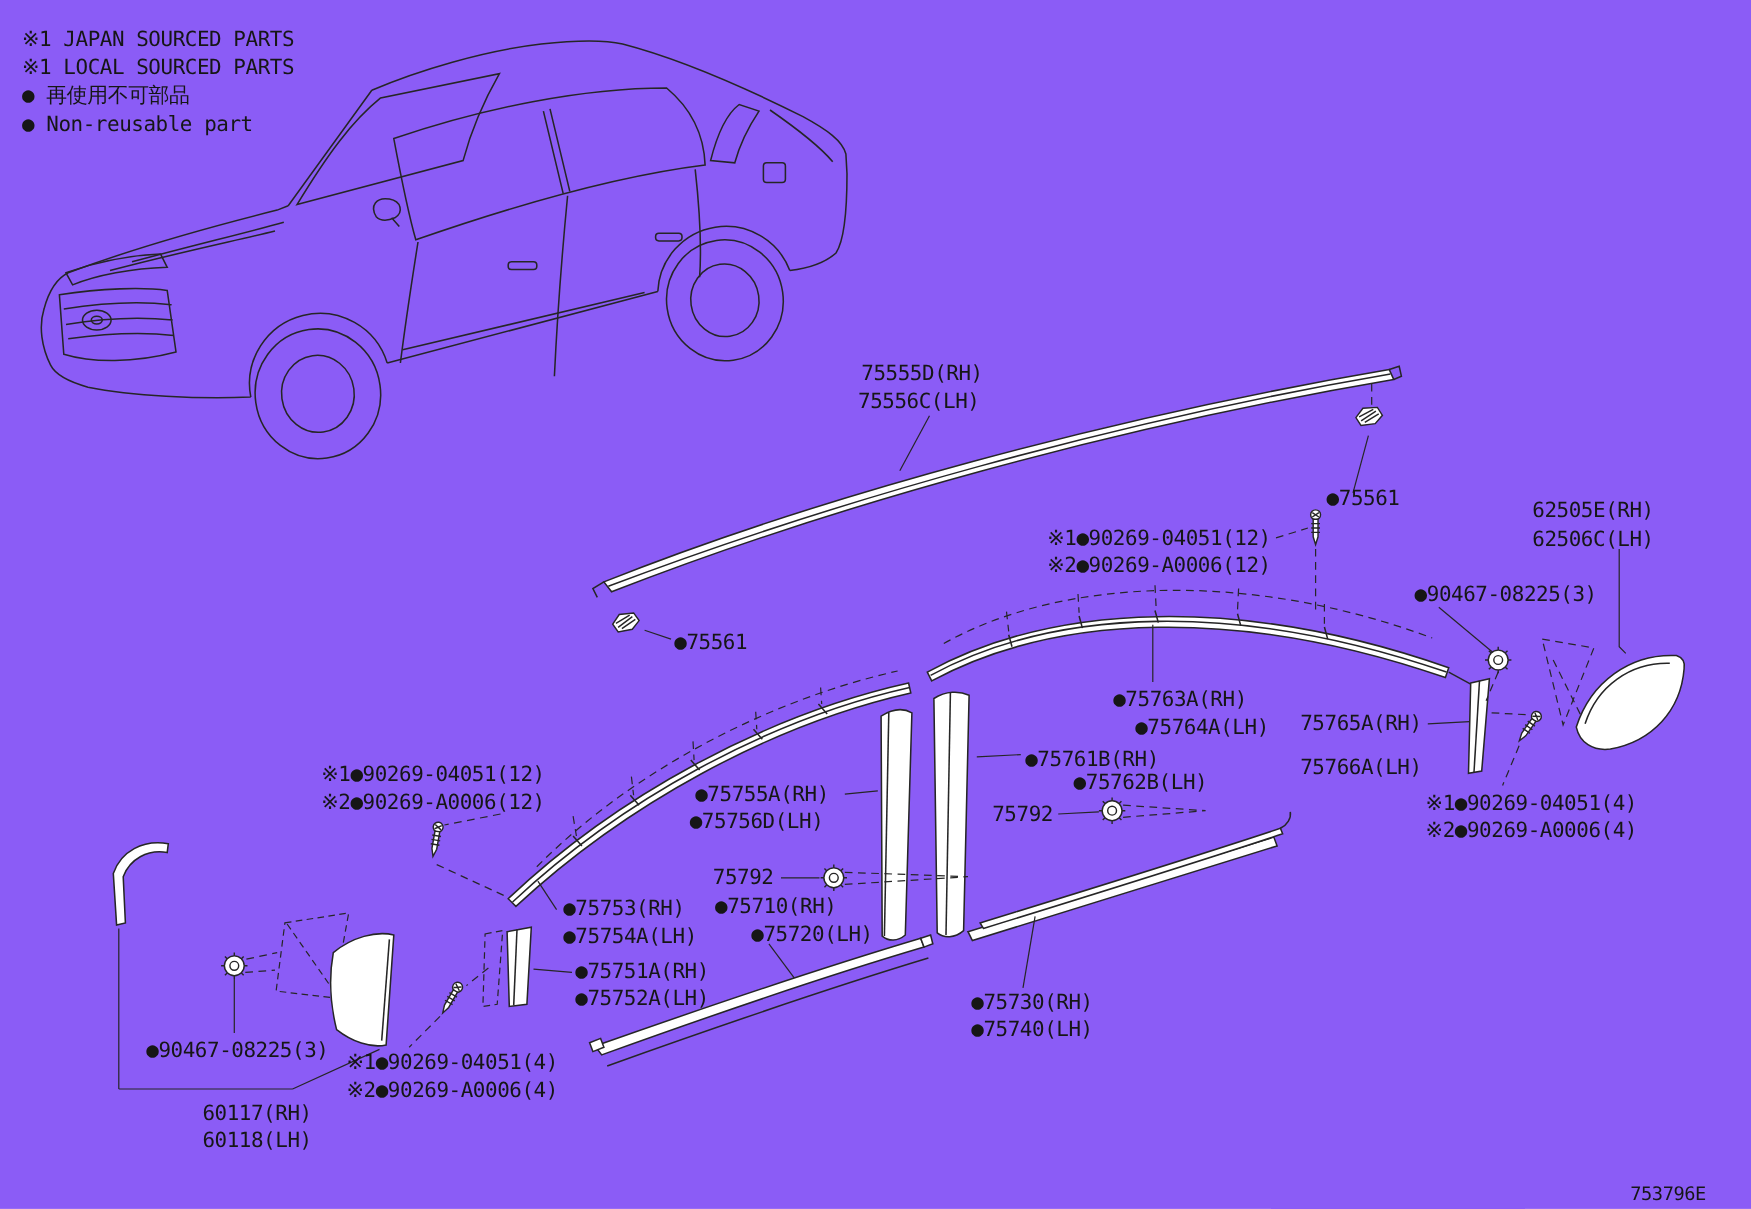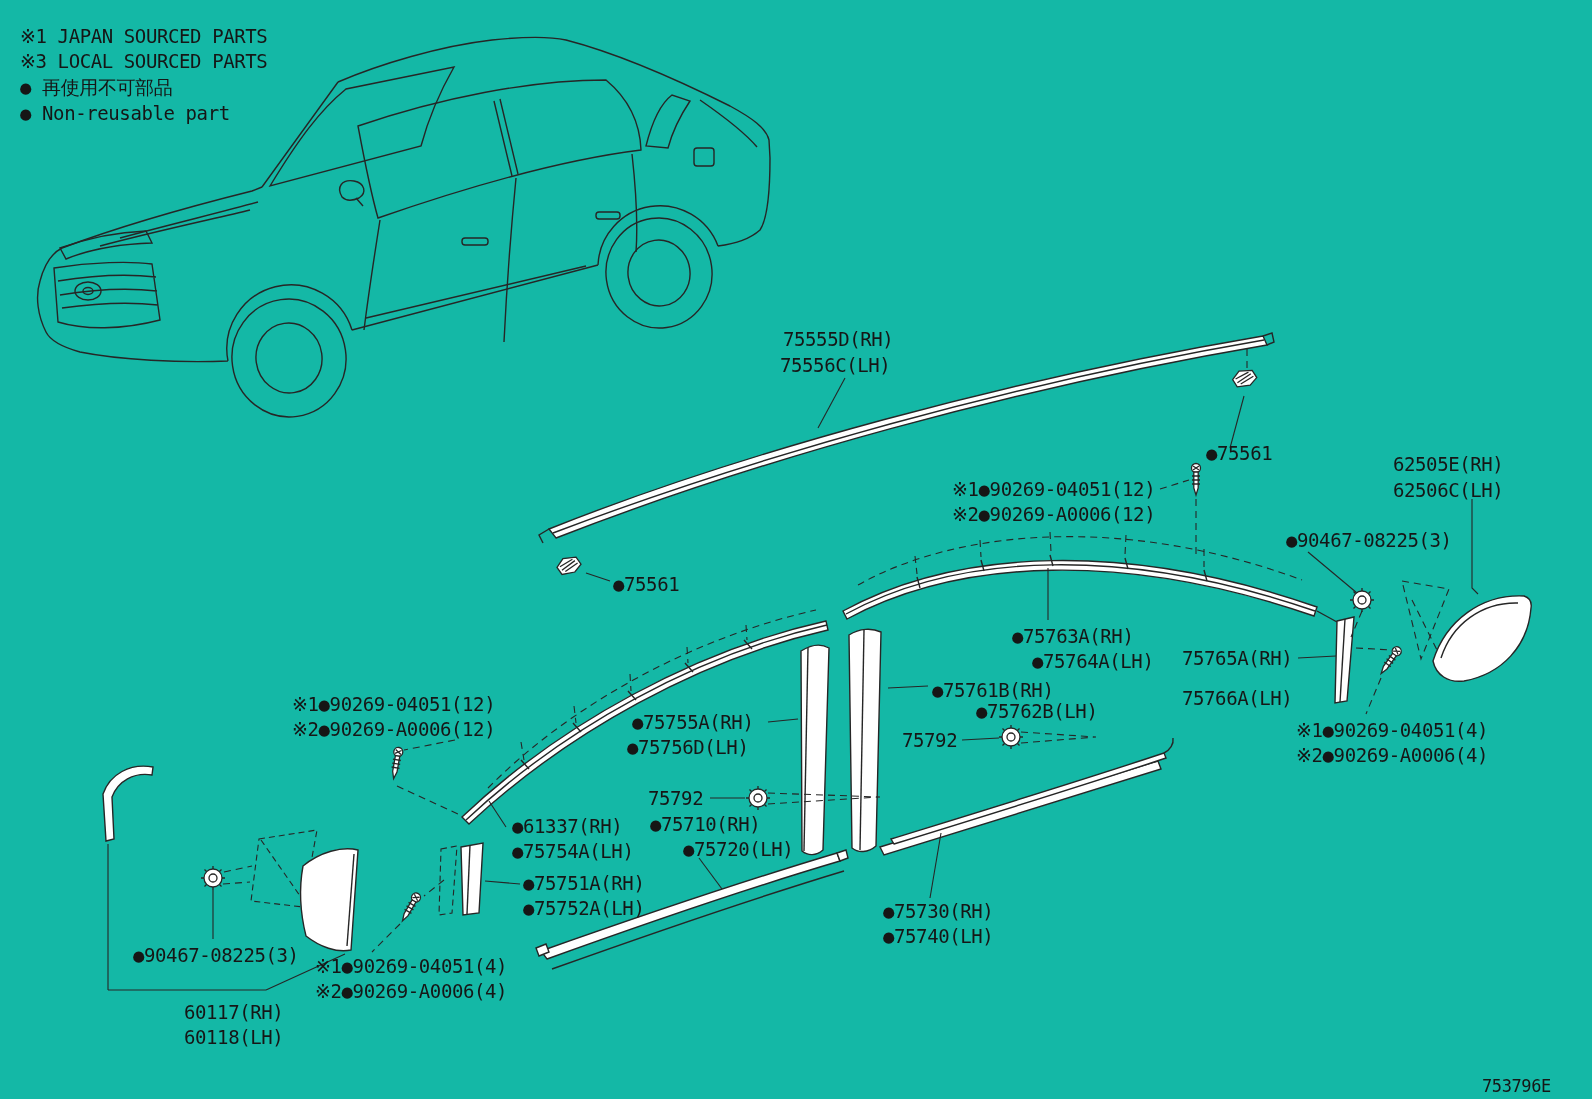--- a/index.html
+++ b/index.html
@@ -1,16 +1,16 @@
 <!DOCTYPE html>
 <html><head>
 <meta charset="utf-8">
 <style>
   html,body{margin:0;padding:0;background:#fff;}
-  .stage{position:relative;width:1592px;height:1099px;background:#14b8a6;overflow:hidden;
+  .stage{position:relative;width:1592px;height:1099px;background:#8b5cf6;overflow:hidden;
          font-family:"DejaVu Sans Mono","DejaVu Sans",monospace;}
   .artwork{position:absolute;left:0;top:0;}
   .callout{position:absolute;font-size:19px;line-height:24px;color:#161616;
            letter-spacing:-0.4px;white-space:pre;}
   .code{position:absolute;font-size:17px;color:#161616;letter-spacing:-0.4px;}
 </style>
 </head>
 <body>
 
 <div class="stage">
@@ -181,21 +181,21 @@
     <path d="M768,793 L880,797 M768,804 L880,797"></path>
     <path d="M455,740 L404,750"></path>
     <path d="M397,786 L458,814"></path>
     <path d="M444,880 L424,896"></path>
     <path d="M400,924 L372,952"></path>
     <path d="M224,872 L252,866 M223,884 L250,882"></path>
   </g>
 </svg>
 
 <div class="callout" style="left:20px;top:24px">※1 JAPAN SOURCED PARTS</div>
-<div class="callout" style="left:20px;top:49px">※3 LOCAL SOURCED PARTS</div>
+<div class="callout" style="left:20px;top:49px">※1 LOCAL SOURCED PARTS</div>
 <div class="callout" style="left:20px;top:75px">● 再使用不可部品</div>
 <div class="callout" style="left:20px;top:101px">● Non-reusable part</div>
 
 <div class="callout" style="left:783px;top:327px">75555D(RH)</div>
 <div class="callout" style="left:780px;top:353px">75556C(LH)</div>
 <div class="callout" style="left:1206px;top:441px">●75561</div>
 <div class="callout" style="left:1393px;top:452px">62505E(RH)</div>
 <div class="callout" style="left:1393px;top:478px">62506C(LH)</div>
 <div class="callout" style="left:952px;top:477px">※1●90269-04051(12)</div>
 <div class="callout" style="left:952px;top:502px">※2●90269-A0006(12)</div>
@@ -208,21 +208,21 @@
 <div class="callout" style="left:932px;top:678px">●75761B(RH)</div>
 <div class="callout" style="left:976px;top:699px">●75762B(LH)</div>
 <div class="callout" style="left:292px;top:692px">※1●90269-04051(12)</div>
 <div class="callout" style="left:292px;top:717px">※2●90269-A0006(12)</div>
 <div class="callout" style="left:632px;top:710px">●75755A(RH)</div>
 <div class="callout" style="left:627px;top:735px">●75756D(LH)</div>
 <div class="callout" style="left:902px;top:728px">75792</div>
 <div class="callout" style="left:1296px;top:718px">※1●90269-04051(4)</div>
 <div class="callout" style="left:1296px;top:743px">※2●90269-A0006(4)</div>
 <div class="callout" style="left:648px;top:786px">75792</div>
-<div class="callout" style="left:512px;top:814px">●61337(RH)</div>
+<div class="callout" style="left:512px;top:814px">●75753(RH)</div>
 <div class="callout" style="left:512px;top:839px">●75754A(LH)</div>
 <div class="callout" style="left:650px;top:812px">●75710(RH)</div>
 <div class="callout" style="left:683px;top:837px">●75720(LH)</div>
 <div class="callout" style="left:523px;top:871px">●75751A(RH)</div>
 <div class="callout" style="left:523px;top:896px">●75752A(LH)</div>
 <div class="callout" style="left:883px;top:899px">●75730(RH)</div>
 <div class="callout" style="left:883px;top:924px">●75740(LH)</div>
 <div class="callout" style="left:133px;top:943px">●90467-08225(3)</div>
 <div class="callout" style="left:315px;top:954px">※1●90269-04051(4)</div>
 <div class="callout" style="left:315px;top:979px">※2●90269-A0006(4)</div>

